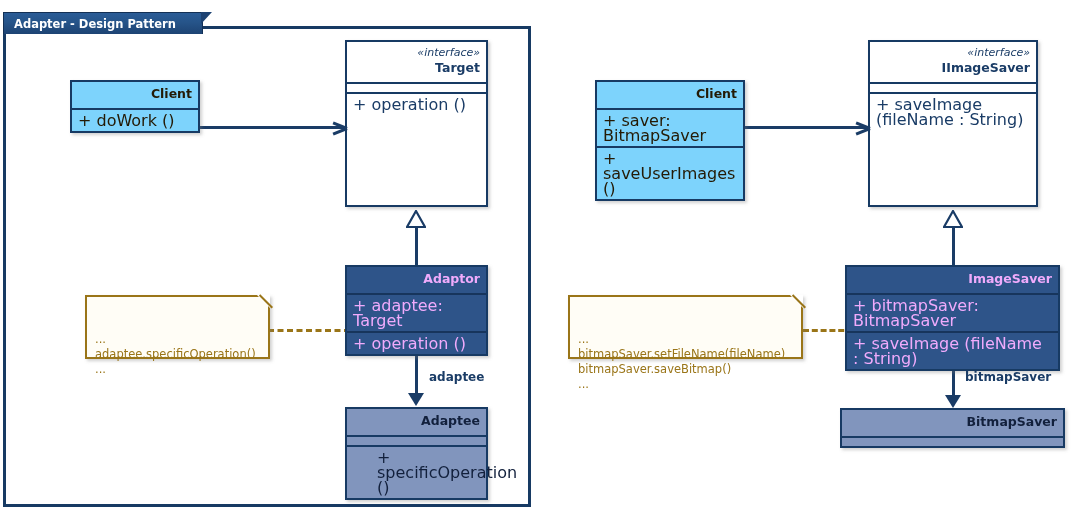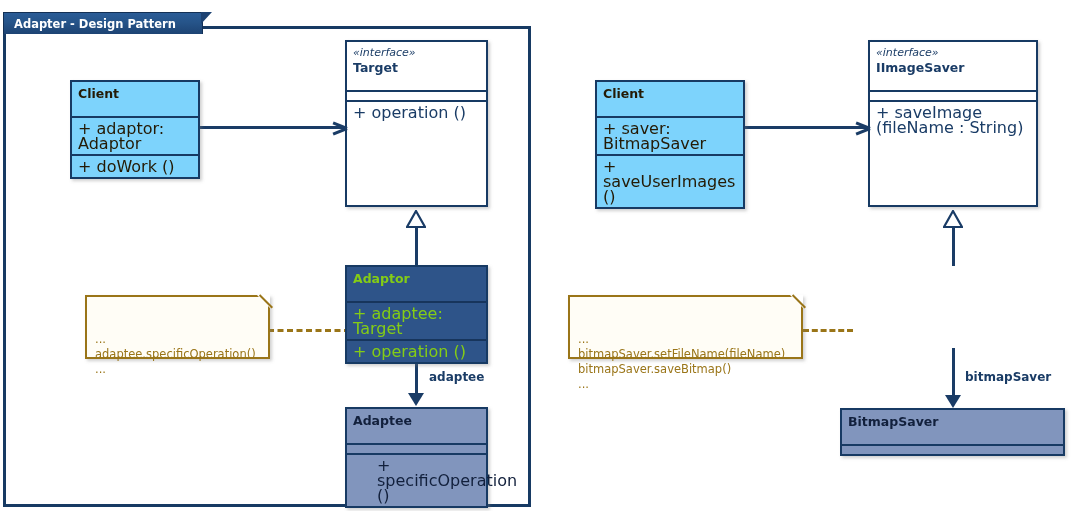--- a/index.html
+++ b/index.html
@@ -61,44 +61,44 @@
     z-index: 3;
   }
   .cls .row {
     box-sizing: border-box;
     padding: 3px 6px;
     font-size: 16px;
     line-height: 15px;
     white-space: pre-line;
   }
   .cls .title {
-    text-align: left;
+    text-align: right;
     font-weight: bold;
     font-size: 12.5px;
-    padding: 4px 6px 15px;
+    padding: 4px 6px 7px;
   }
   .cls .stereo {
     display: block;
     font-style: italic;
     font-weight: normal;
     font-size: 11px;
     line-height: 14px;
   }
   .cls .sep { border-top: 2px solid #173a63; }
   .cls .empty { height: 10px; padding: 0; }
 
   
   .gold      { background: #7dd3fc; }
   .gold .row, .gold .title { color: #241a05; }
 
   .white     { background: #ffffff; }
   .white .row, .white .title { color: #1a3c66; }
 
   .steel     { background: #2e5489; }
-  .steel .row, .steel .title { color: #84cc16; }
+  .steel .row, .steel .title { color: #f0abfc; }
   .steel .sep { border-top-color: #17355c; }
 
   .slate     { background: #8195bd; }
   .slate .row, .slate .title { color: #12203c; }
   .slate .sep { border-top-color: #173a63; padding-left: 30px; }
 
   
   .note {
     position: absolute;
     box-sizing: border-box;
@@ -198,21 +198,20 @@
   </div>
 
   <div class="ln v" style="left:415px; top:338px; height:50px;"></div>
   <div class="arrow-down" style="left:408px; top:383px;"></div>
   <div class="edge-label" style="left:429px; top:360px;">adaptee</div>
 
   <div class="dash" style="left:268px; top:319px; width:82px;"></div>
 
   <div class="cls gold" style="left:70px; top:70px; width:130px;">
     <div class="title">Client</div>
-    <div class="row sep">+ adaptor: Adaptor</div>
     <div class="row sep">+ doWork ()</div>
   </div>
 
   <div class="cls white" style="left:345px; top:30px; width:143px; height:167px;">
     <div class="title">
       <span class="stereo">«interface»</span>
       <span>Target</span>
     </div>
     <div class="row sep empty"></div>
     <div class="row sep">+ operation ()</div>
@@ -262,20 +261,25 @@
   <div class="cls white" style="left:868px; top:30px; width:170px; height:167px;">
     <div class="title">
       <span class="stereo">«interface»</span>
       <span>IImageSaver</span>
     </div>
     <div class="row sep empty"></div>
     <div class="row sep">+ saveImage
 (fileName : String)</div>
   </div>
 
+  <div class="cls steel" style="left:845px; top:255px; width:215px;">
+    <div class="title">ImageSaver</div>
+    <div class="row sep">+ bitmapSaver: BitmapSaver</div>
+    <div class="row sep">+ saveImage (fileName : String)</div>
+  </div>
 
   <div class="cls slate" style="left:840px; top:398px; width:225px;">
     <div class="title">BitmapSaver</div>
     <div class="row sep empty"></div>
   </div>
 
   <div class="note" style="left:568px; top:285px; width:235px; height:64px;">
     <div class="note-fold"></div>
     <span>...
 bitmapSaver.setFileName(fileName)

